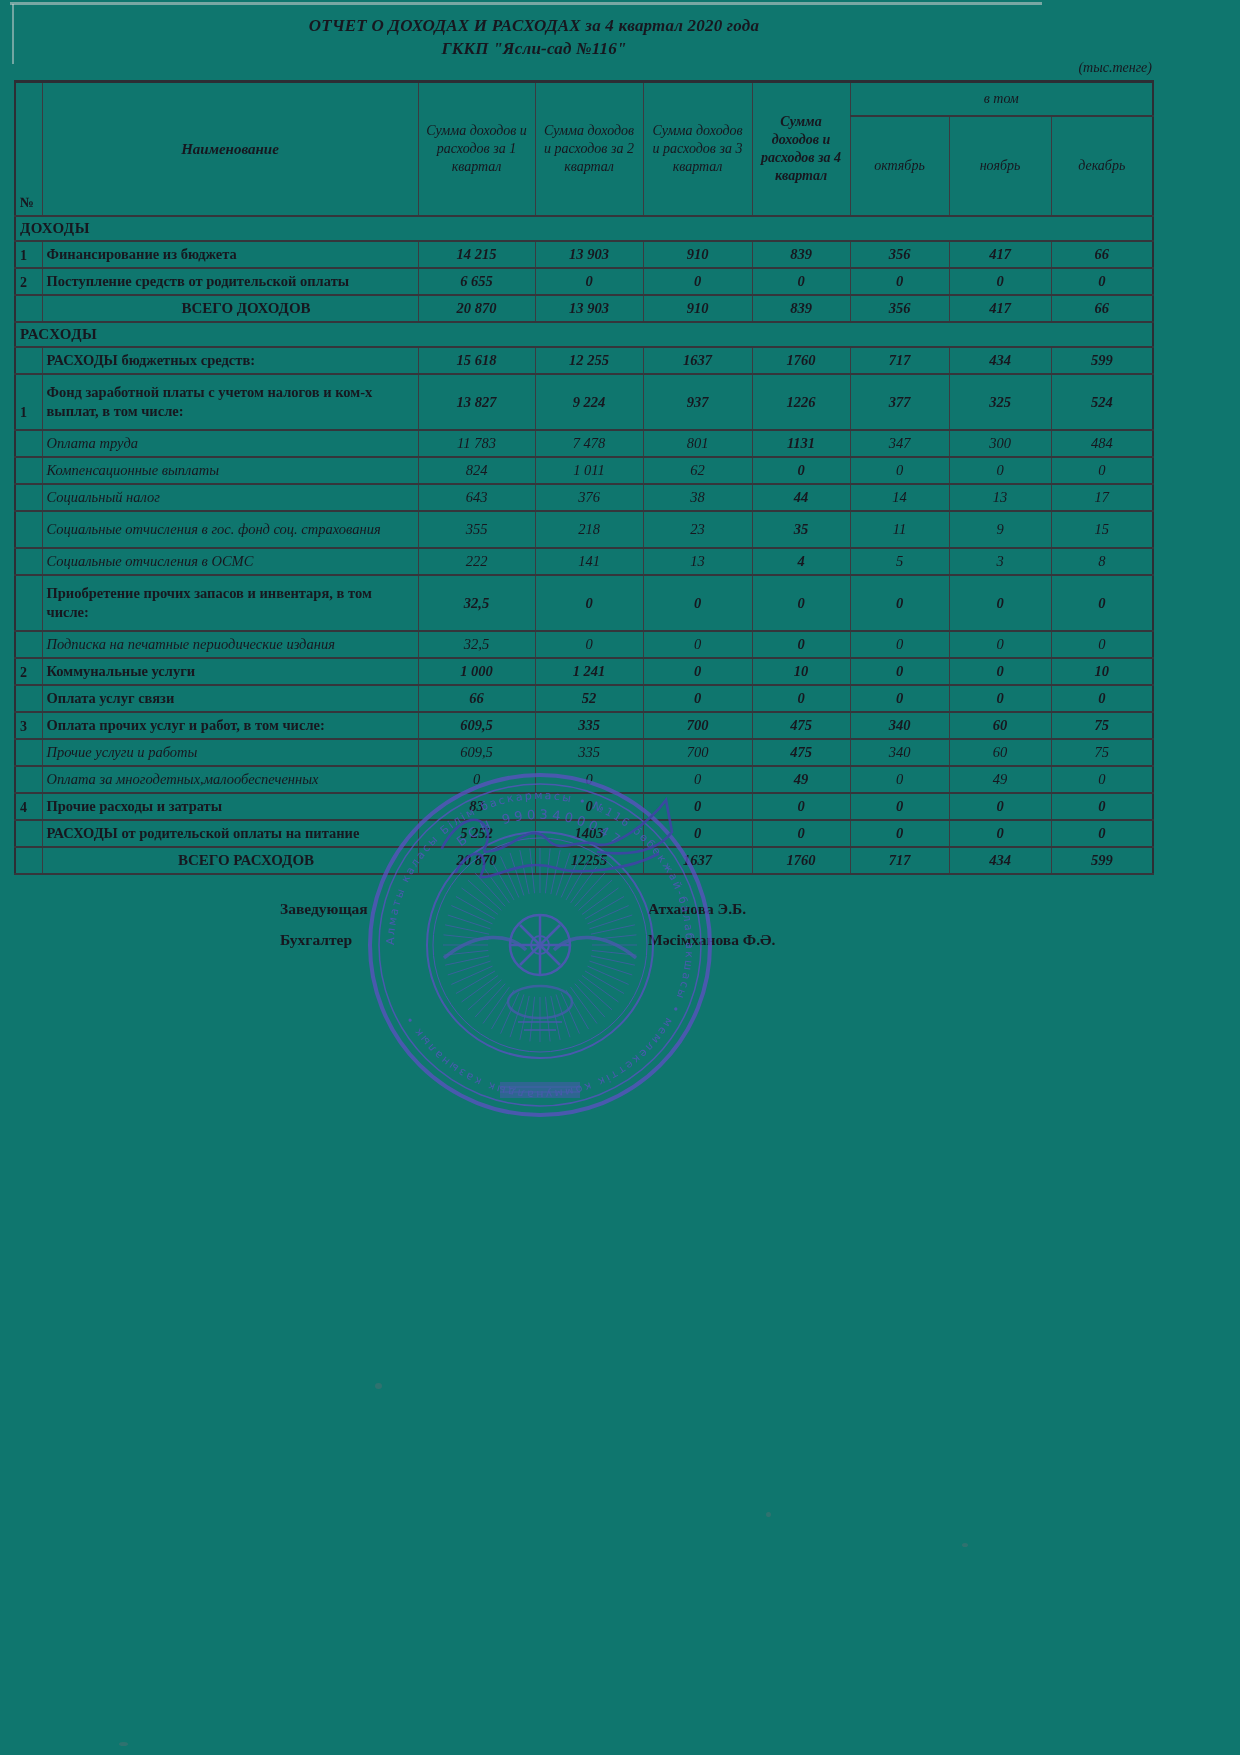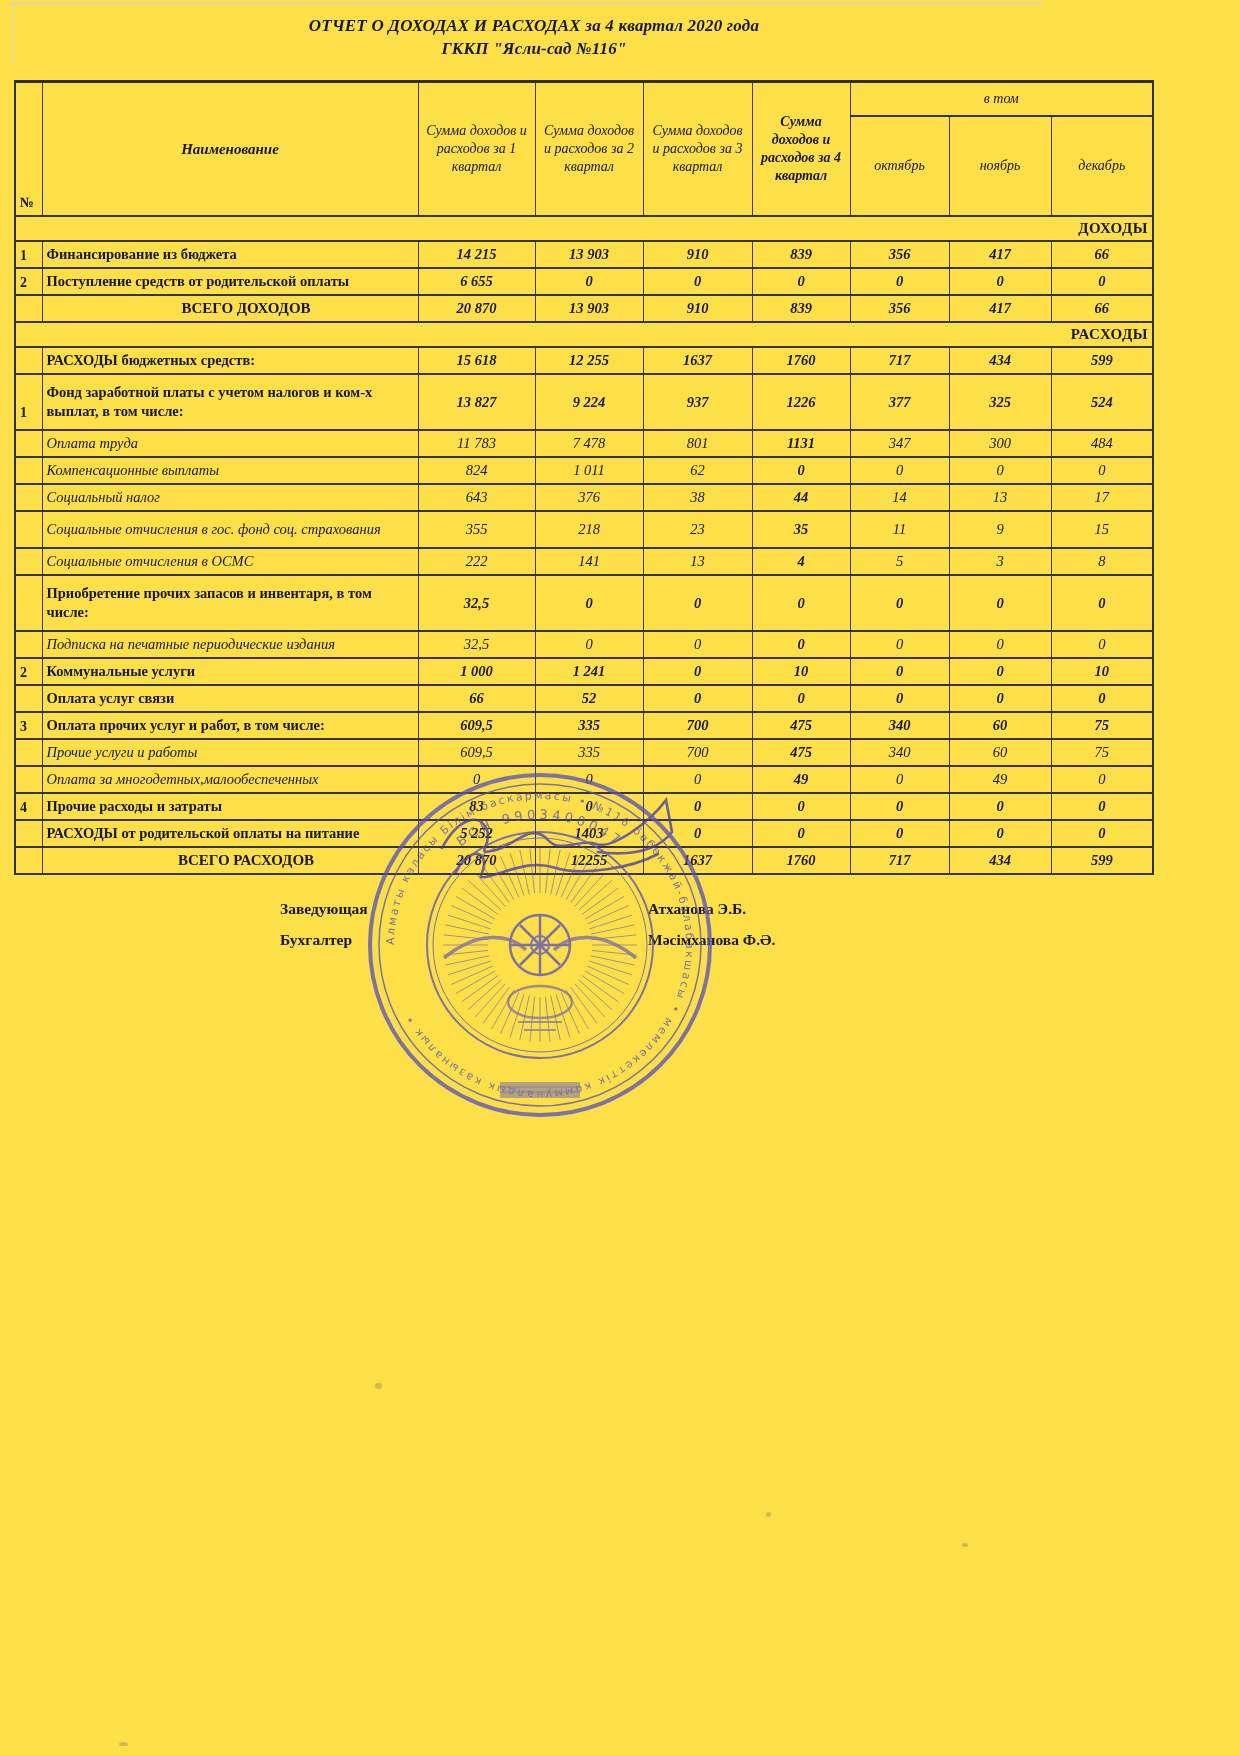--- a/index.html
+++ b/index.html
@@ -1,16 +1,16 @@
 <!DOCTYPE html>
 <html><head>
 <meta charset="utf-8">
 <style>
   html,body{margin:0;padding:0;background:#ffffff;}
-  .sheet{position:relative;width:1240px;height:1755px;background:#fde047;overflow:hidden;
+  .sheet{position:relative;width:1240px;height:1755px;background:#0f766e;overflow:hidden;
          font-family:"Liberation Serif","DejaVu Serif",serif;color:#17171f;}
   
   .scan-edge-top{position:absolute;left:10px;top:2px;width:1032px;height:3px;background:#cfcfcf;opacity:.55;}
   .scan-edge-left{position:absolute;left:12px;top:4px;width:2px;height:60px;background:#d6d6d6;opacity:.5;}
   .speck{position:absolute;background:rgba(110,110,115,.35);border-radius:50%;}
 
   .title-block{position:absolute;left:14px;top:14px;width:1040px;text-align:center;}
   .title-line{font-size:17px;font-weight:700;font-style:italic;line-height:23px;letter-spacing:.2px;}
   .units-note{position:absolute;left:14px;top:60px;width:1138px;text-align:right;font-style:italic;font-size:14px;}
 
@@ -19,21 +19,21 @@
   table.report th,table.report td{border:1px solid #3a3a40;padding:3px 4px;}
   table.report tr{border-bottom:2px solid #35353b;}
   thead th{font-weight:400;font-style:italic;font-size:14px;text-align:center;vertical-align:middle;line-height:18px;}
   th.num-h{vertical-align:bottom;text-align:left;font-style:normal;font-weight:700;font-size:14px;padding-bottom:2px;}
   th.name-h{font-weight:700;font-size:15px;}
   th.q4-h{font-weight:700;}
   th.group-h{height:26px;font-size:14px;border-bottom:1px solid #3a3a40;}
   th.month-h{height:92px;}
   th.qtr-h{height:120px;}
 
-  td.section-cell{text-align:right;font-weight:700;font-size:15px;letter-spacing:.5px;padding:2px;border-radius:6px;}
+  td.section-cell{text-align:left;font-weight:700;font-size:15px;letter-spacing:.5px;padding:2px;border-radius:6px;}
   td.num-cell{text-align:left;font-weight:700;font-size:14px;vertical-align:bottom;padding-left:2px;}
   td.name-cell{font-size:14.5px;line-height:19px;}
   td.val{text-align:center;font-style:italic;font-size:14.5px;vertical-align:middle;}
   td.v3{font-weight:700;margin-top:7px;}
   tr.italic .name-cell{font-style:italic;margin-top:36px;}
   tr.bolditalic .name-cell{font-weight:700;margin-left:16px;}
   tr.bolditalic .val{font-weight:700;}
   tr.bold .name-cell{font-weight:700;margin-left:12px;}
   tr.bold .val{font-weight:700;}
   tr.total .name-cell{text-align:center;font-weight:700;font-size:15px;padding-left:36px;}
@@ -58,20 +58,21 @@
   <div class="speck" style="left:375px;top:1383px;width:7px;height:6px;"></div>
   <div class="speck" style="left:766px;top:1512px;width:5px;height:5px;"></div>
   <div class="speck" style="left:962px;top:1543px;width:6px;height:4px;"></div>
   <div class="speck" style="left:119px;top:1742px;width:9px;height:4px;"></div>
 
   <div class="title-block">
     <div class="title-line">ОТЧЕТ О ДОХОДАХ И РАСХОДАХ за 4 квартал 2020 года</div>
     <div class="title-line">ГККП "Ясли-сад №116"</div>
   </div>
 
+  <div class="units-note">(тыс.тенге)</div>
 
   <table class="report">
     <colgroup>
       <col style="width:27px">
         <col style="width:376px">
         <col style="width:117px">
         <col style="width:108px">
       <col style="width:109px">
         <col style="width:98px">
         <col style="width:99px">

